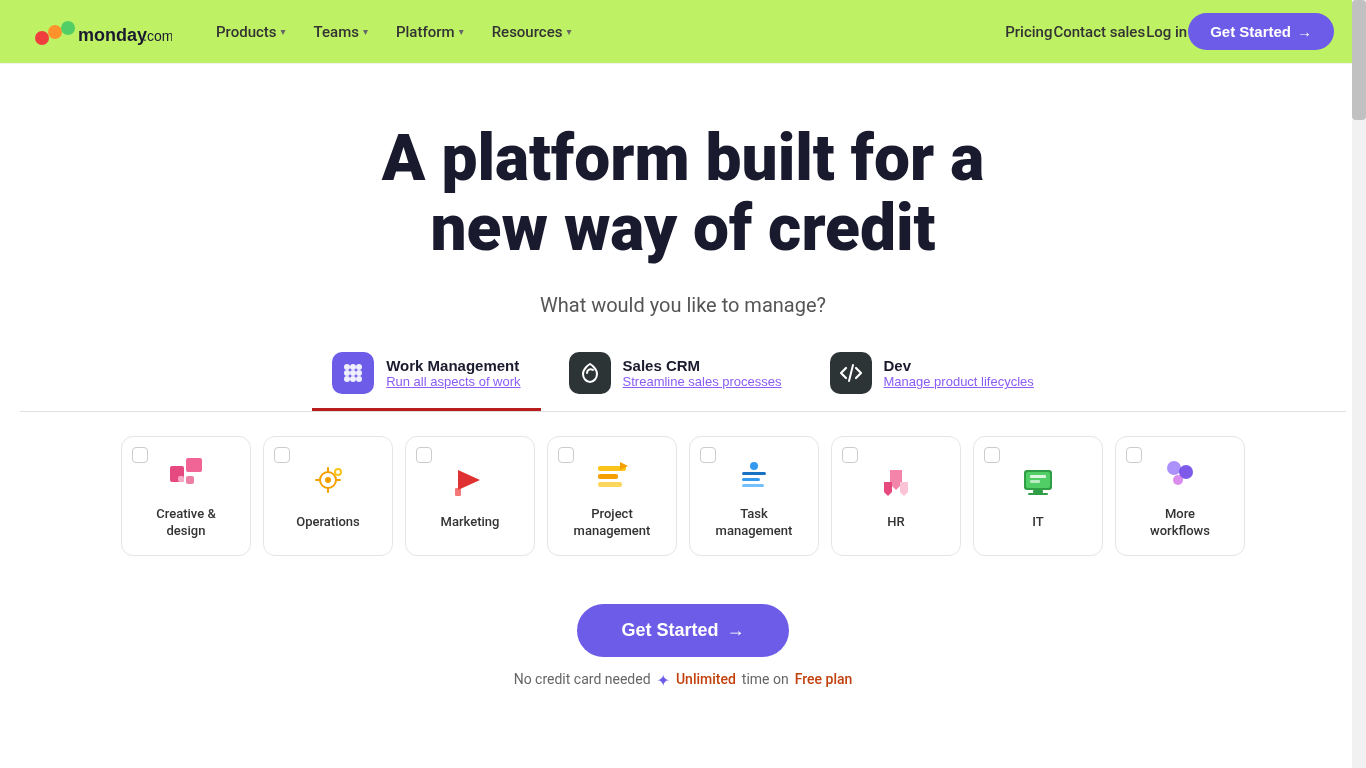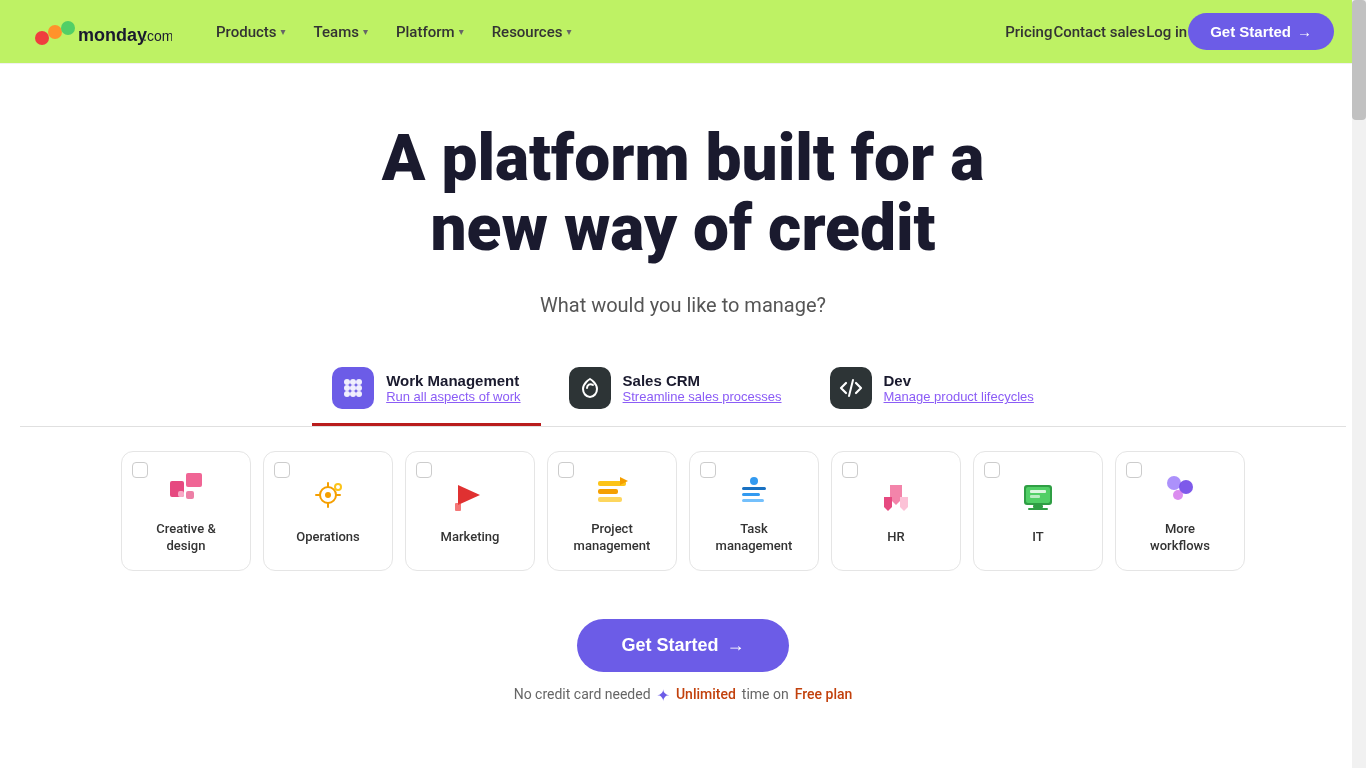--- a/index.html
+++ b/index.html
@@ -103,21 +103,21 @@
       font-weight: 900;
       line-height: 1.1;
       color: #1a1a2e;
       max-width: 700px;
       margin: 0 auto 28px;
     }
     .hero-subtitle {
       font-size: 20px;
       font-weight: 400;
       color: #555;
-      margin-bottom: 36px;
+      margin-bottom: 21px;
     }
 
     
     .product-tabs {
       display: flex;
       justify-content: center;
       gap: 8px;
       margin-bottom: 0;
     }
     .product-tab {

